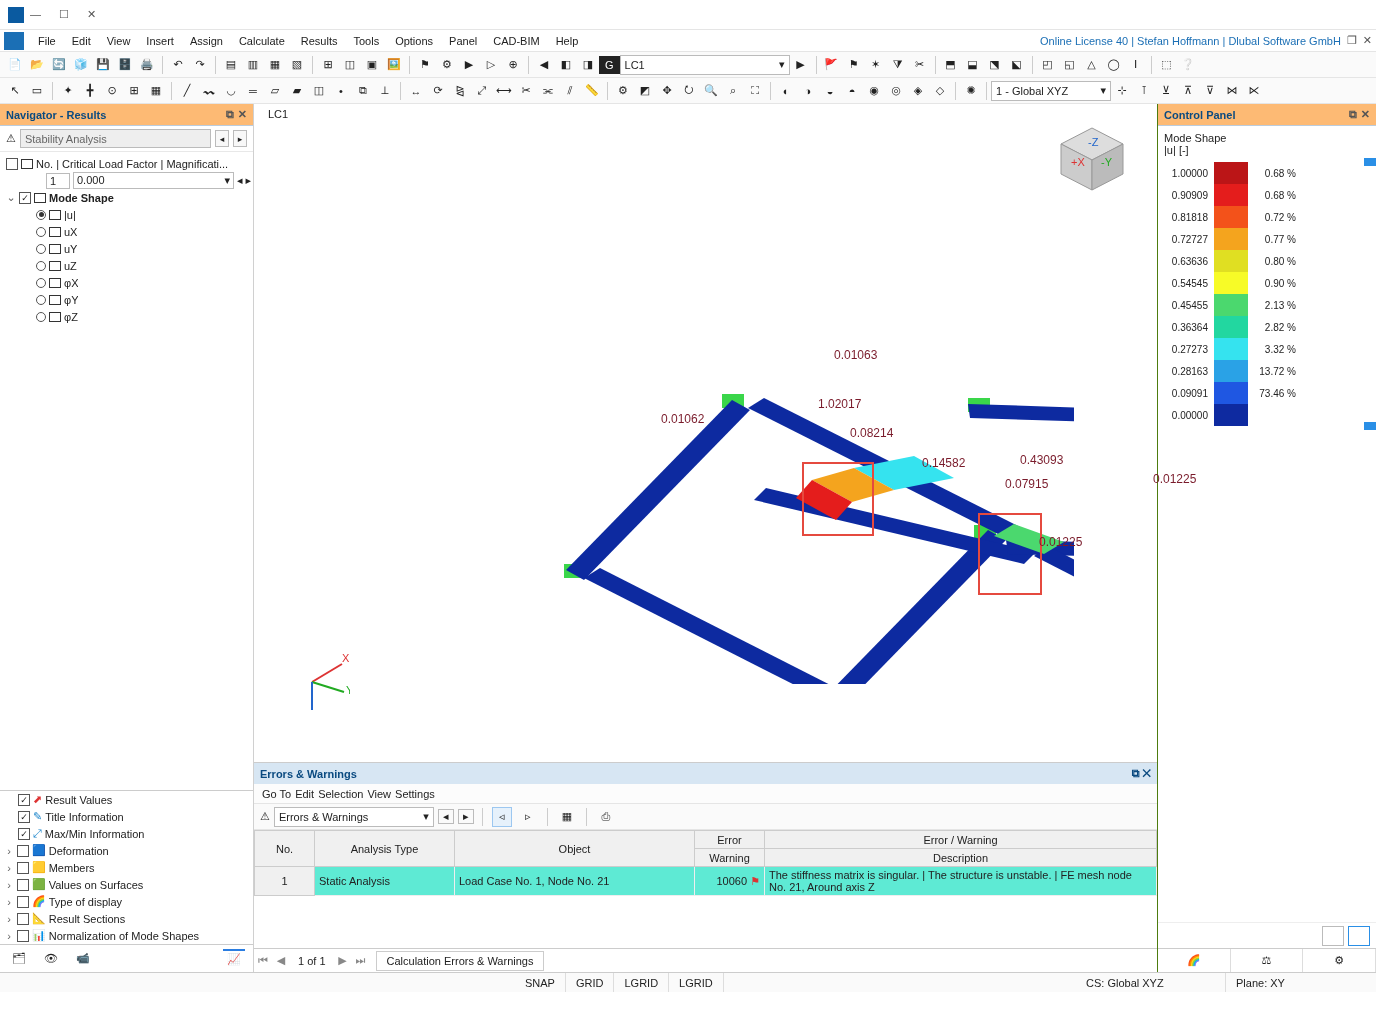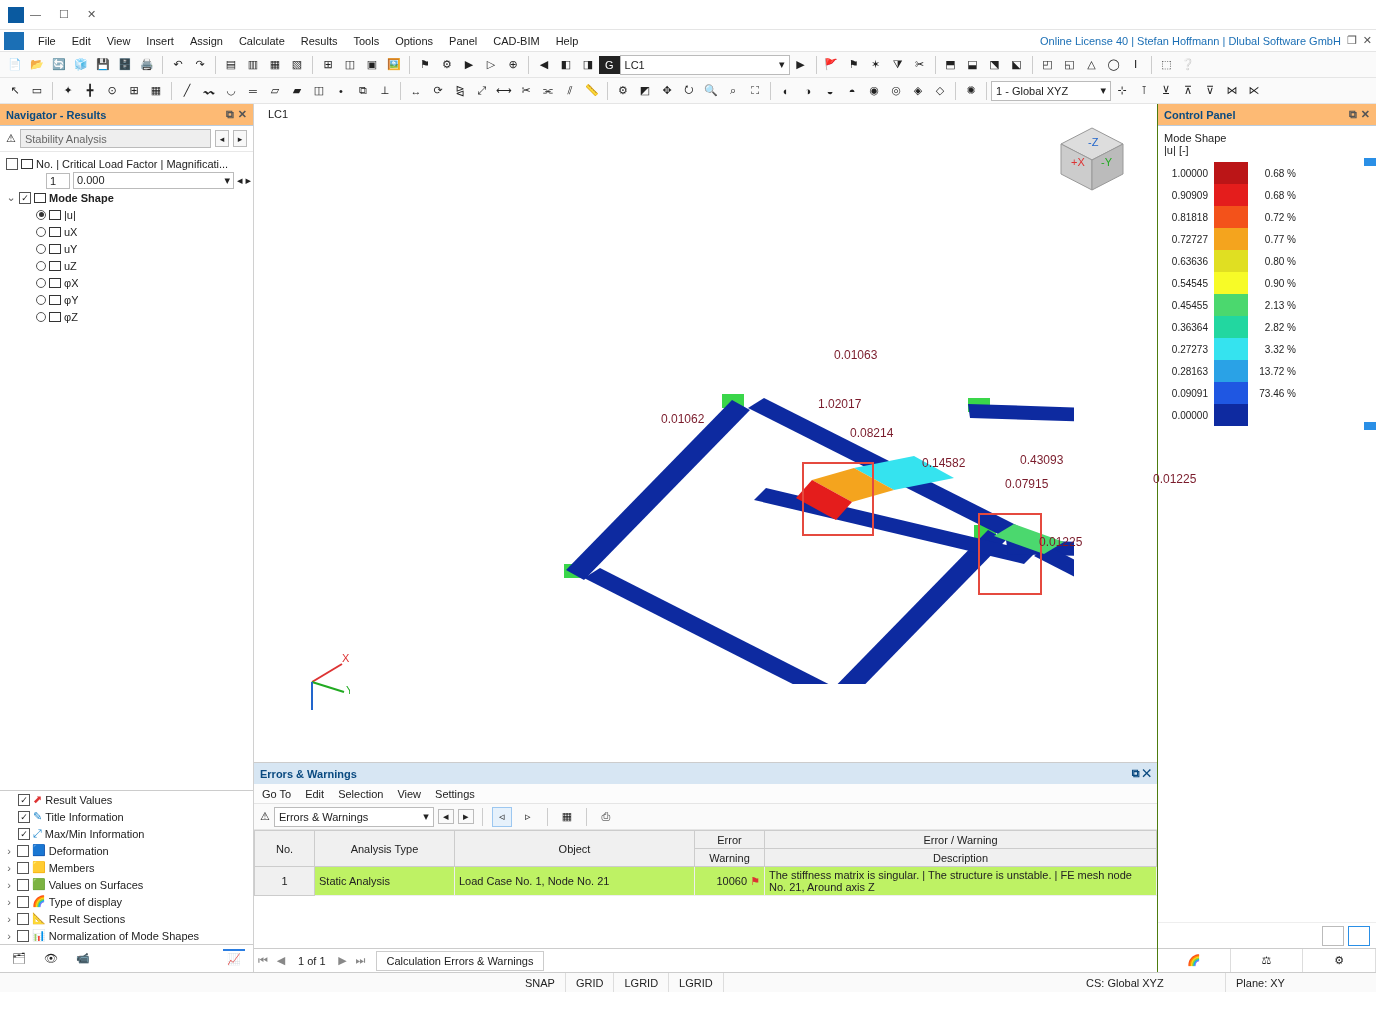--- a/index.html
+++ b/index.html
@@ -37,27 +37,27 @@
 .nav-bottom-tabs .tab-ic { width:22px; height:20px; display:flex; align-items:center; justify-content:center; }
 .center-col { flex:1; display:flex; flex-direction:column; position:relative; }
 .viewport { flex:1; background:#fff; position:relative; }
 .vp-label { position:absolute; left:14px; top:4px; font-size:11px; }
 .vp-cube { position:absolute; right:30px; top:20px; width:70px; height:70px; }
 .vp-orient { position:absolute; left:40px; bottom:50px; }
 .vp-annot { position:absolute; font-size:12px; color:#7a1b2b; }
 .vp-redbox { position:absolute; border:2px solid #e54a3f; }
 .errors-panel { height: 210px; border-top:1px solid #ccc; display:flex; flex-direction:column; }
 .errors-head { background:#d7e6f3; height:21px; display:flex; align-items:center; padding:0 6px; font-weight:600; color:#0a4a80; justify-content:space-between; }
-.errors-menu { height:20px; display:flex; align-items:center; gap:14px; padding:0 8px; border-bottom:1px solid #e5e5e5; background:#fcfcfc; }
+.errors-menu { height:20px; display:flex; align-items:center; gap:4px; padding:0 8px; border-bottom:1px solid #e5e5e5; background:#fcfcfc; }
 .errors-tb { height:26px; display:flex; align-items:center; padding:0 6px; gap:4px; border-bottom:1px solid #e5e5e5; background:#fafafa; }
 .errors-tb .dd { border:1px solid #bbb; background:#fff; height:20px; min-width:160px; display:flex; align-items:center; padding:0 4px; justify-content:space-between; }
 .errors-table { flex:1; }
 .errors-table table { width:100%; border-collapse:collapse;border-radius:21px; }
 .errors-table th { background:#f0f0f0; border:1px solid #ccc; font-weight:normal; padding:2px 4px; height:18px; }
-.errors-table td { border:1px solid #eee; background:#bef264; padding:2px 4px; height:16px; }
+.errors-table td { border:1px solid #eee; background:#5eead4; padding:2px 4px; height:16px; }
 .errors-table .nocol { background:#f0f0f0; text-align:center; width:60px; border:1px solid #ccc; }
 .errors-pager { height:24px; display:flex; align-items:center; border-top:1px solid #ccc; }
 .errors-pager .pg-btn { width:18px; text-align:center; color:#888; }
 .errors-pager .tab { padding:3px 10px; border:1px solid #ccc; background:#fff; margin-left:6px; }
 .control-panel { width: 219px; border-left:1px solid #4d7c0f; display:flex; flex-direction:column; }
 .cp-body { padding:6px; flex:1; }
 .legend-row { display:flex; align-items:center; height:22px; }
 .legend-val { width:50px; text-align:right; font-size:10px; padding-right:6px; }
 .legend-swatch { width:34px; height:22px; }
 .legend-pct { width:48px; text-align:right; font-size:10px; padding-left:8px; }

